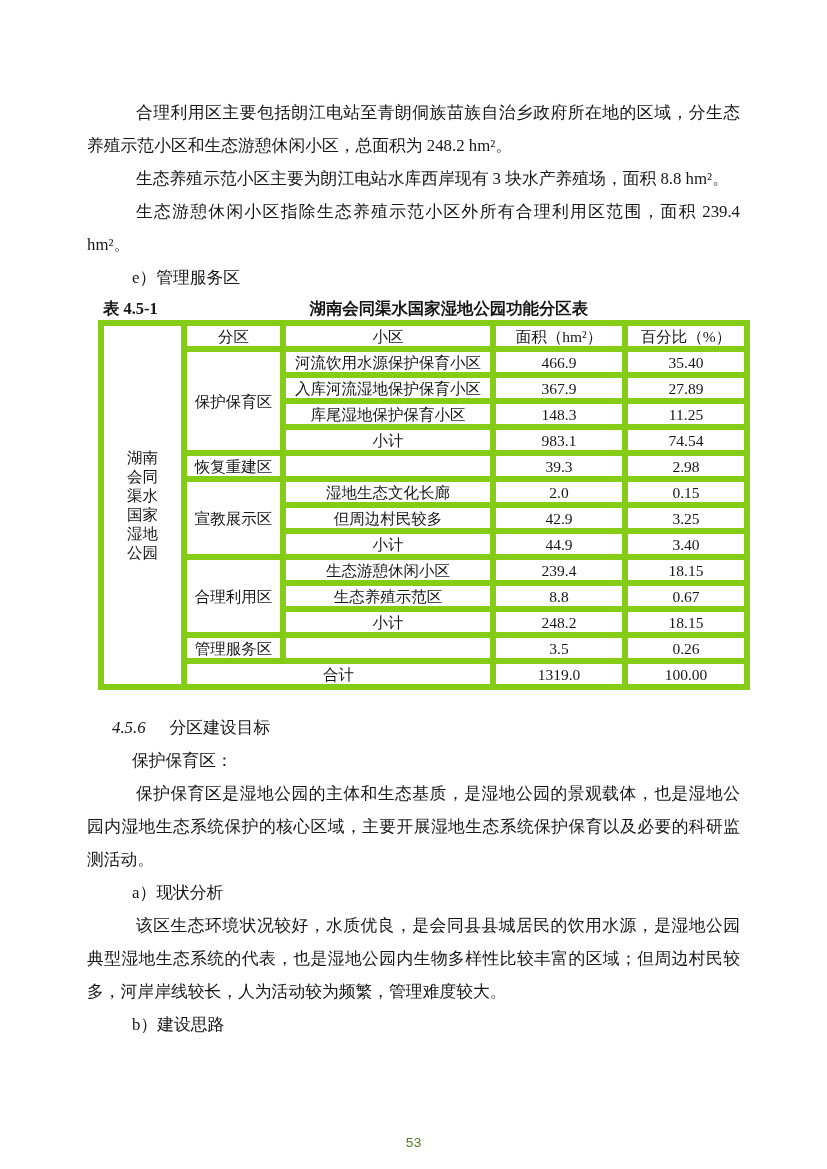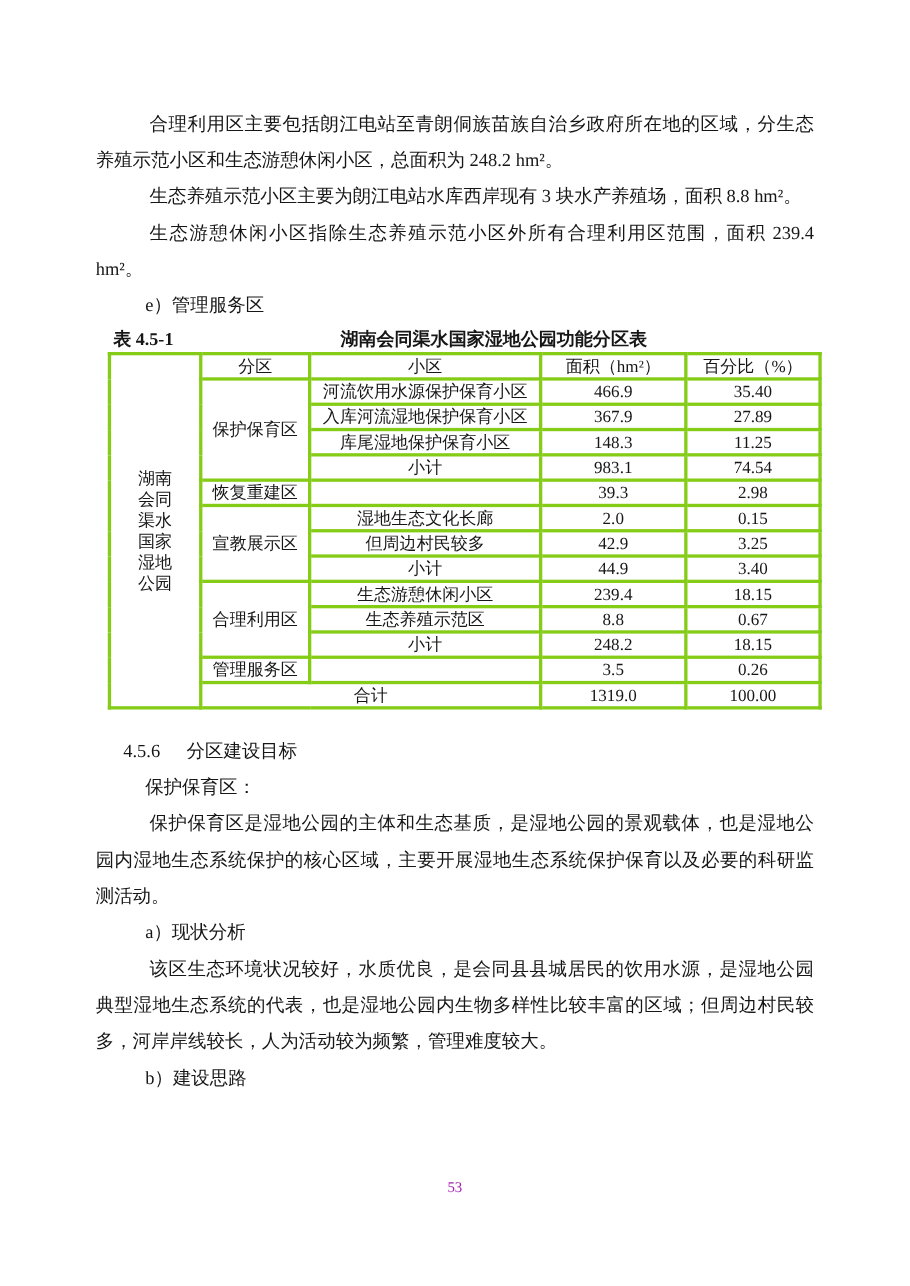--- a/index.html
+++ b/index.html
@@ -43,47 +43,48 @@
   .cap-label { margin-left: 16px; white-space: nowrap; }
   .cap-title { flex: 1; text-align: center; }
   table.ztable {
     border-collapse: collapse;
     table-layout: fixed;
     width: 646px;
     margin-left: 11px;
     font-size: 15.5px;
   }
   table.ztable td {
-    border: 3px solid #84cc16;
+    border: 6px solid #84cc16;
     text-align: center;
     vertical-align: middle;
     height: 20px;
     line-height: 19px;
     padding: 0 2px;
     overflow: hidden;
   }
   td.vlabel {
     white-space: pre-line;
     line-height: 27px;
   }
   .h456 {
     margin: 21px 0 0 0;
     font-size: 16.8px;
     line-height: 33px;
     padding-left: 25px;
   }
-  .h456 .hnum { margin-right: 24px; }
+  .h456 .hnum { margin-right: 24px; font-style: italic; }
   .pagenum {
     position: absolute;
-    top: 1072px;
+    top: 1136px;
     left: 0;
     width: 100%;
     text-align: center;
     font-size: 13.5px;
-    color: #a21caf;
+    color: #4d7c0f;
+    font-family: Liberation Mono, monospace;
   }
 </style>
 </head>
 <body>
 
 <div class="page">
   <div class="content">
 
     <p class="para">合理利用区主要包括朗江电站至青朗侗族苗族自治乡政府所在地的区域，分生态养殖示范小区和生态游憩休闲小区，总面积为 248.2 hm²。</p>
     <p class="para">生态养殖示范小区主要为朗江电站水库西岸现有 3 块水产养殖场，面积 8.8 hm²。</p>

